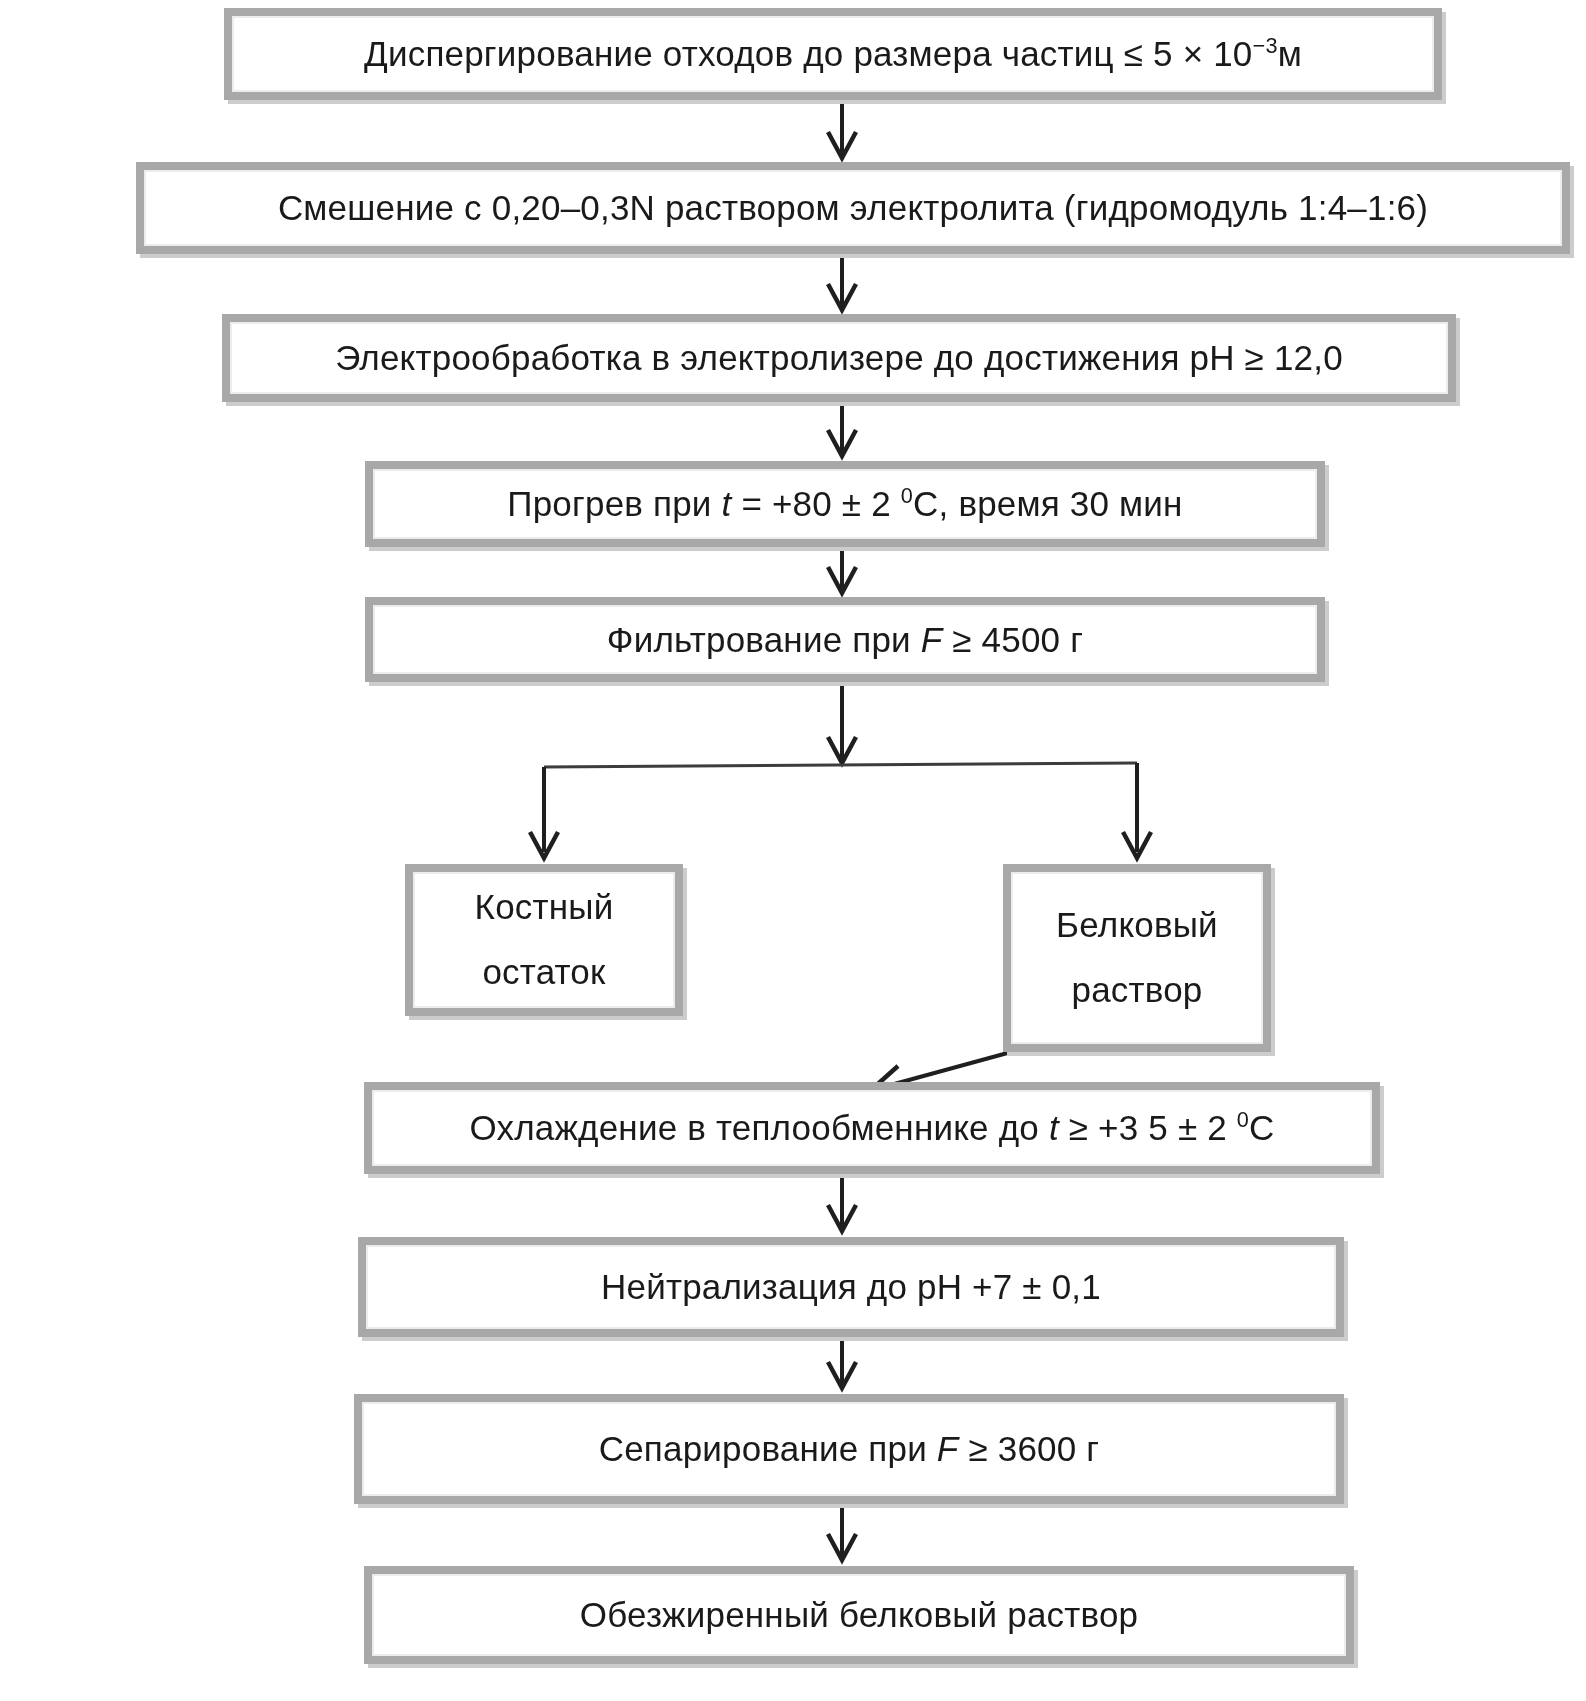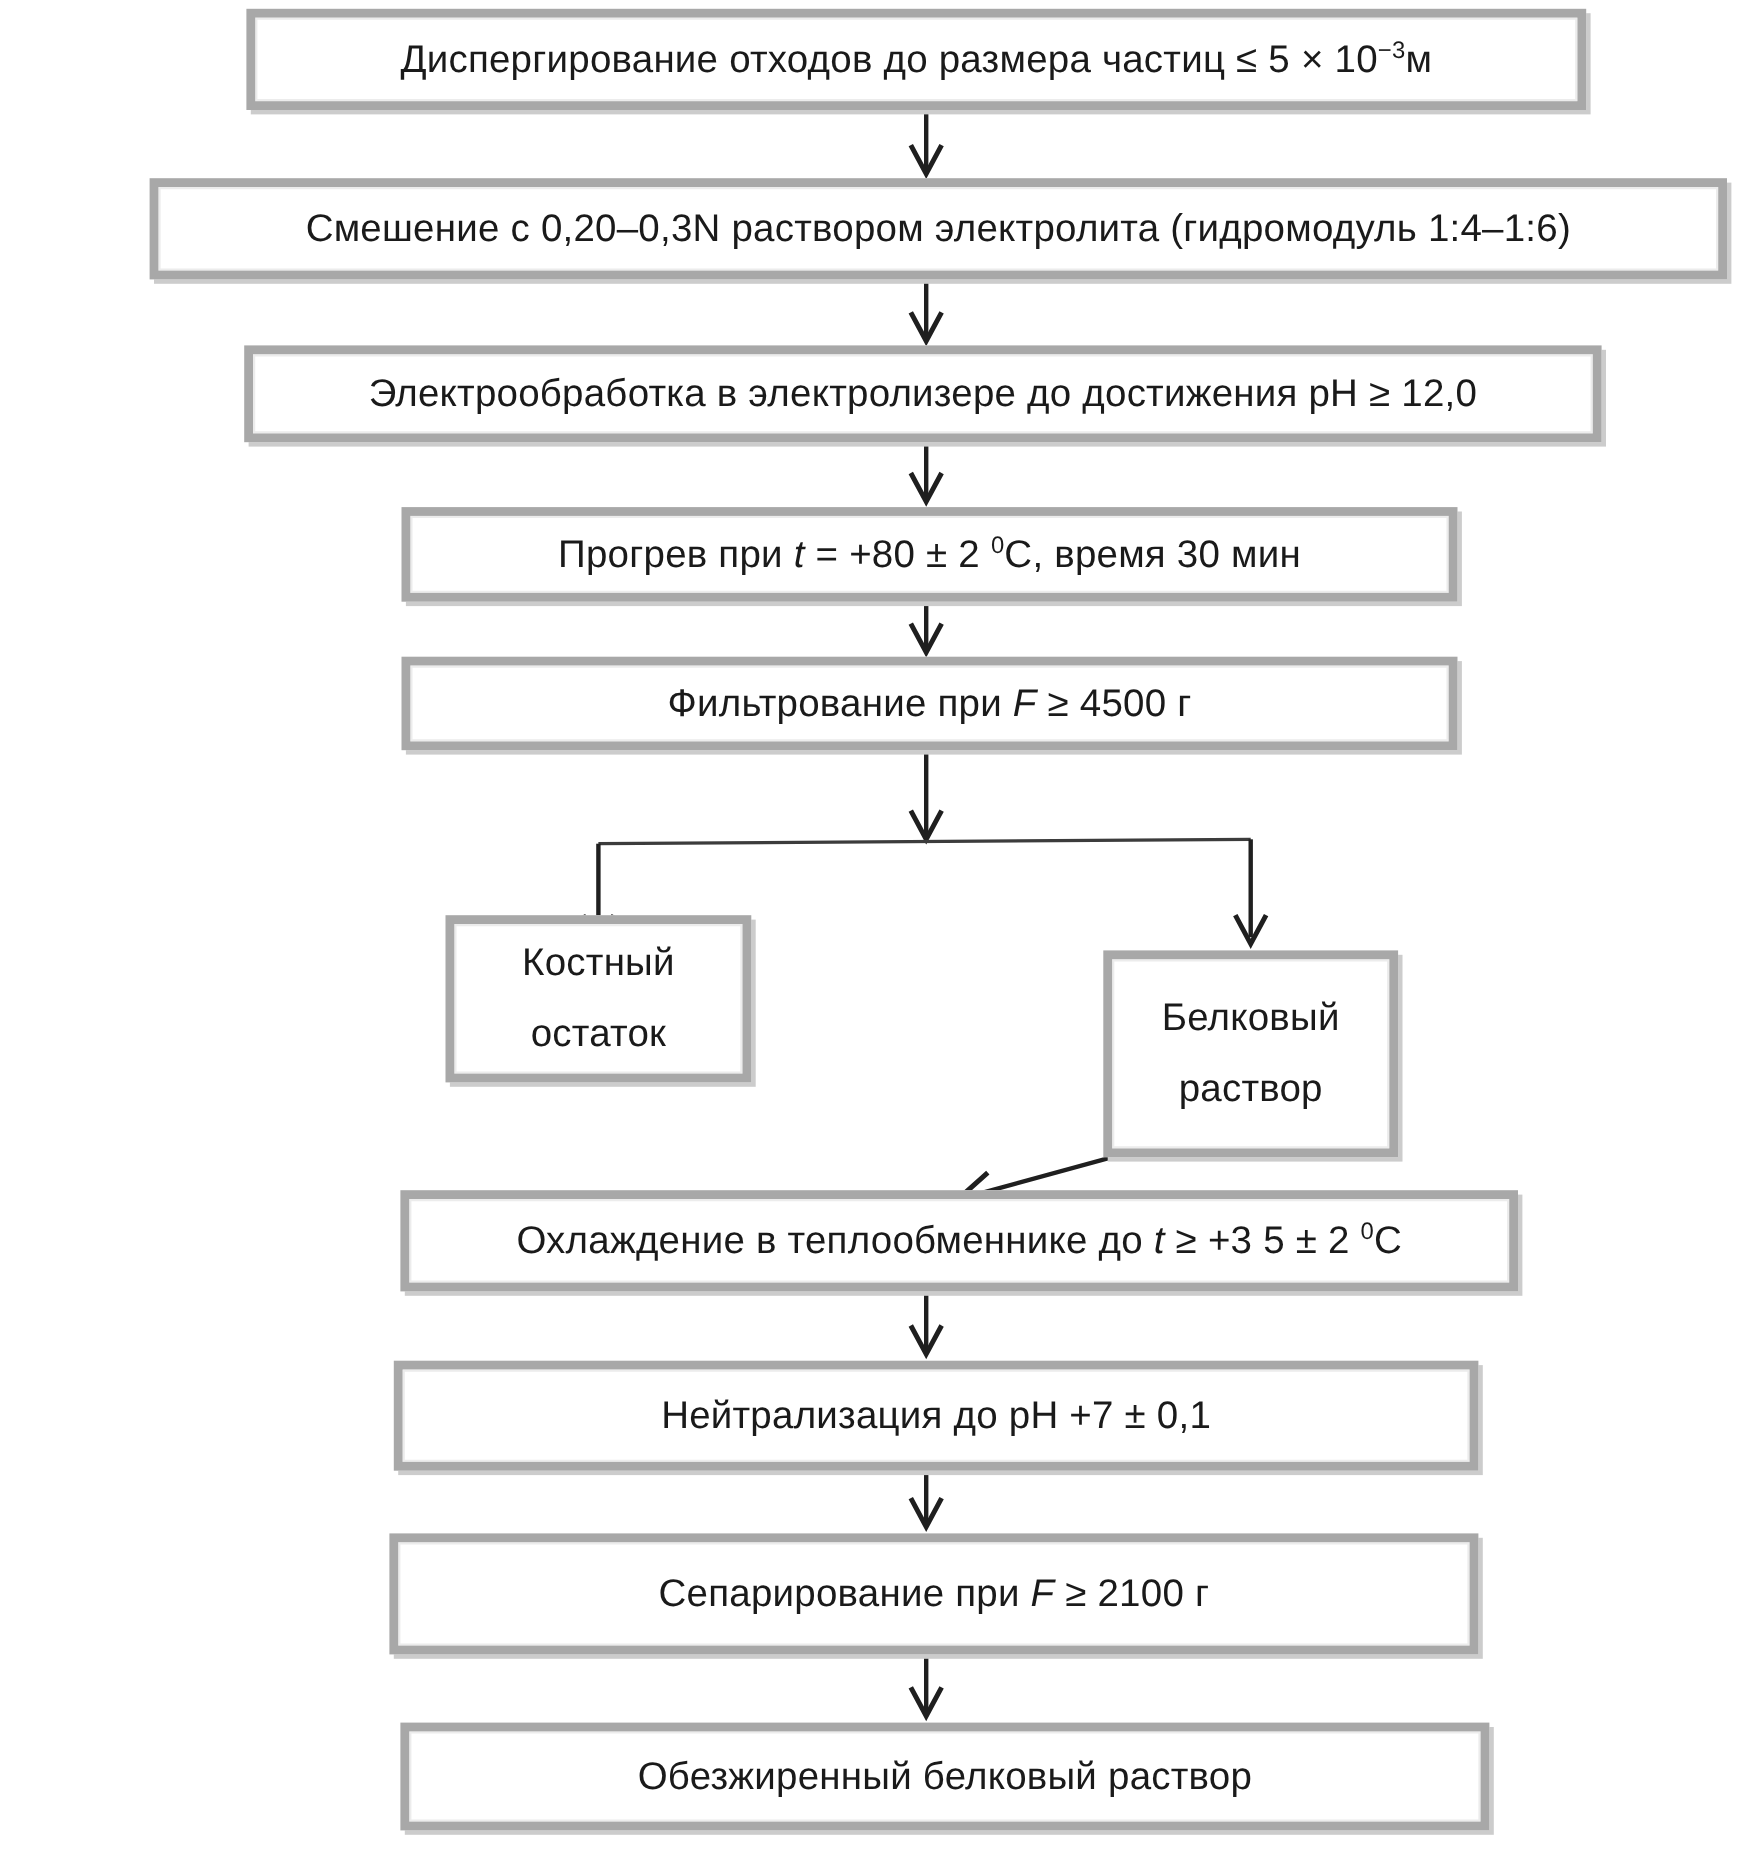--- a/index.html
+++ b/index.html
@@ -134,37 +134,37 @@
   </div>
 
   <div class="box" style="left:365px;top:461px;width:960px;height:86px">
     <p class="t"><span>Прогрев при </span><span class="it">t</span><span> = +80 ± 2 </span><sup>0</sup><span>С, время 30 мин</span></p>
   </div>
 
   <div class="box" style="left:365px;top:597px;width:960px;height:85px">
     <p class="t"><span>Фильтрование при </span><span class="it">F</span><span> ≥ 4500 г</span><sup></sup><span></span></p>
   </div>
 
-  <div class="box tall" style="left:405px;top:832px;width:278px;height:152px">
+  <div class="box tall" style="left:405px;top:864px;width:278px;height:152px">
     <p class="t"><span>Костный остаток</span><span class="it"></span><span></span><sup></sup><span></span></p>
   </div>
 
   <div class="box tall" style="left:1003px;top:864px;width:268px;height:188px">
     <p class="t"><span>Белковый раствор</span><span class="it"></span><span></span><sup></sup><span></span></p>
   </div>
 
   <div class="box" style="left:364px;top:1082px;width:1016px;height:92px">
     <p class="t"><span>Охлаждение в теплообменнике до </span><span class="it">t</span><span> ≥ +3 5 ± 2 </span><sup>0</sup><span>С</span></p>
   </div>
 
   <div class="box" style="left:358px;top:1237px;width:986px;height:100px">
     <p class="t"><span>Нейтрализация до рН +7 ± 0,1</span><span class="it"></span><span></span><sup></sup><span></span></p>
   </div>
 
   <div class="box" style="left:354px;top:1394px;width:990px;height:110px">
-    <p class="t"><span>Сепарирование при </span><span class="it">F</span><span> ≥ 2100 г</span><sup></sup><span></span></p>
+    <p class="t"><span>Сепарирование при </span><span class="it">F</span><span> ≥ 3600 г</span><sup></sup><span></span></p>
   </div>
 
   <div class="box" style="left:364px;top:1566px;width:990px;height:98px">
     <p class="t"><span>Обезжиренный белковый раствор</span><span class="it"></span><span></span><sup></sup><span></span></p>
   </div>
 
 </div>
 
 </body></html>

